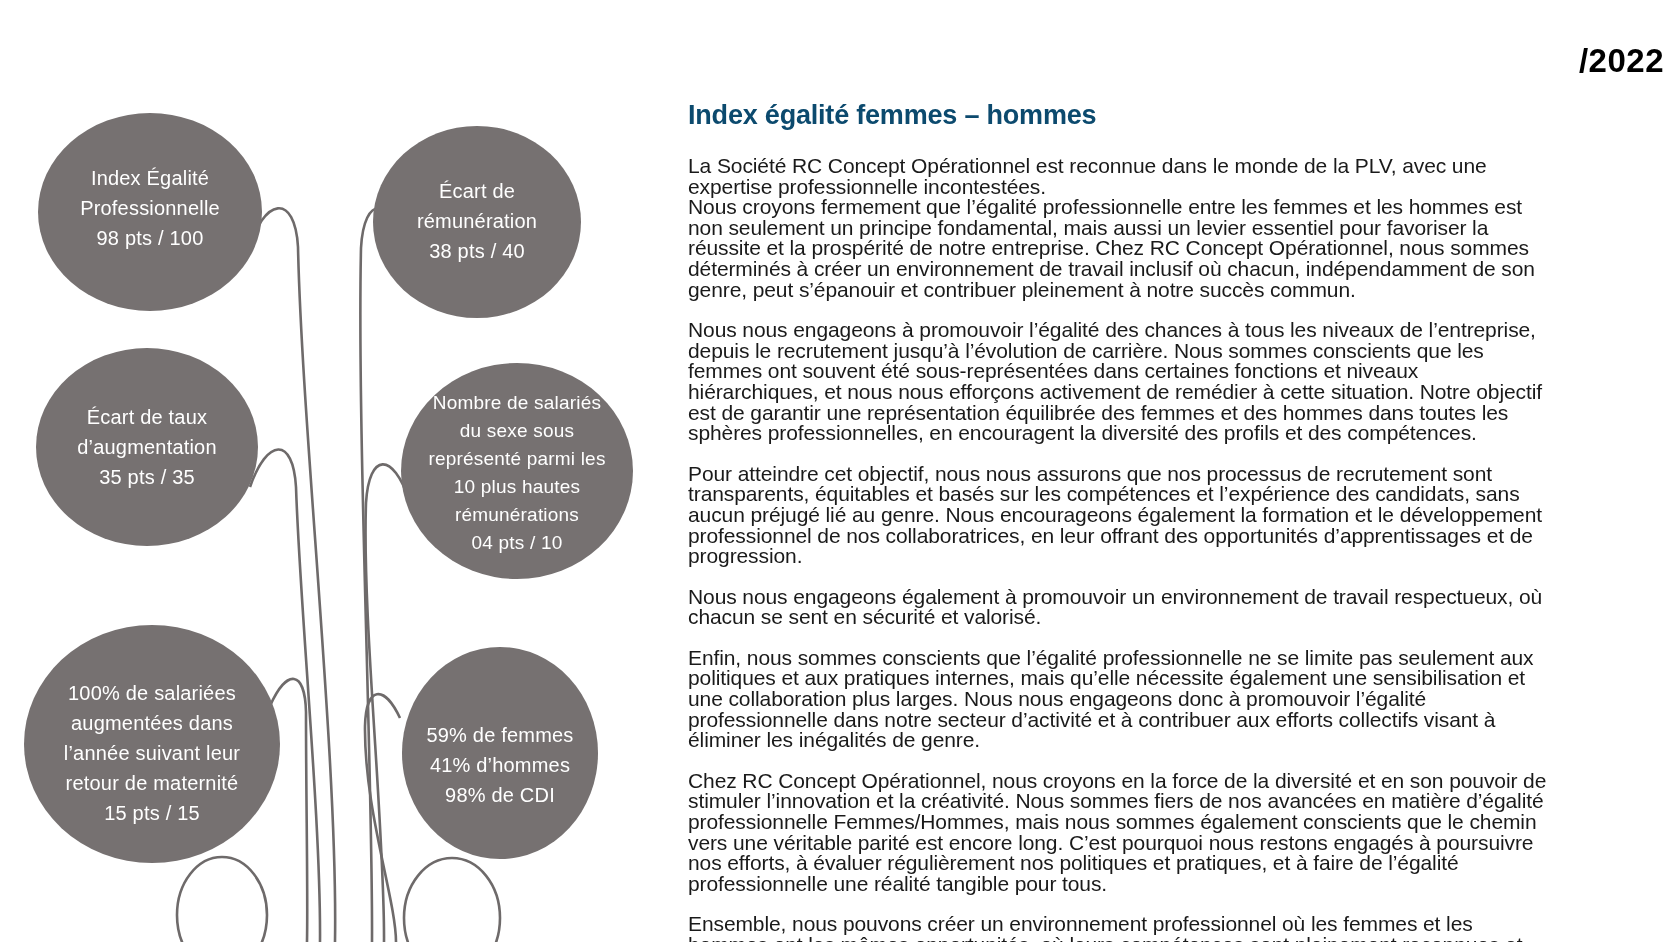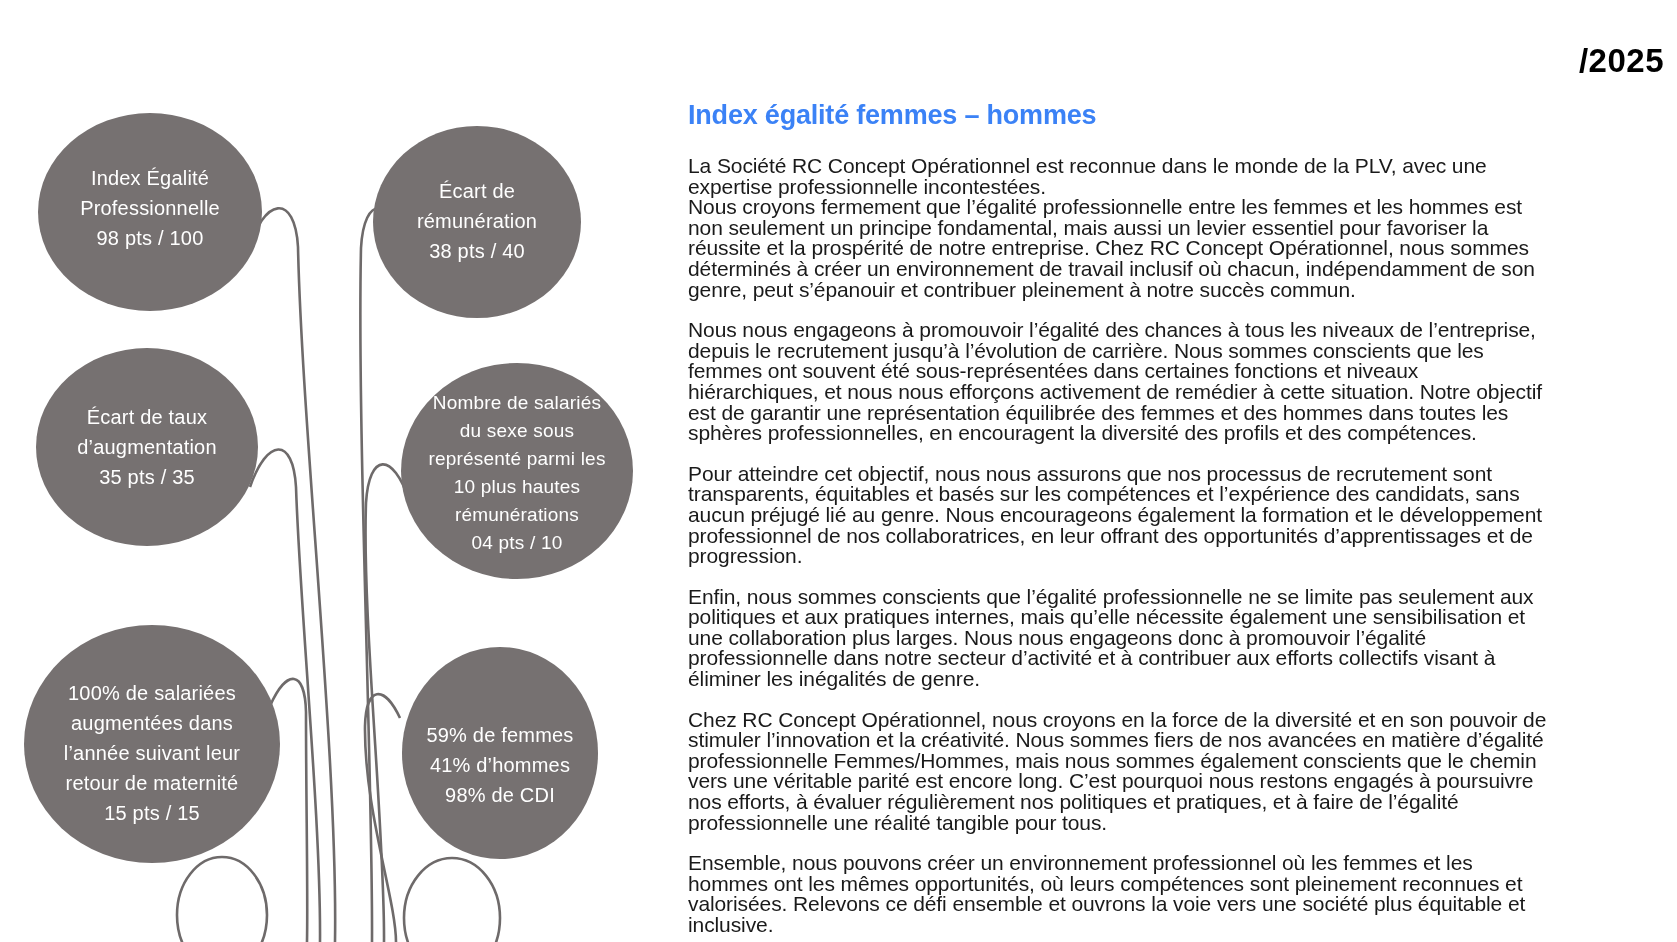--- a/index.html
+++ b/index.html
@@ -40,35 +40,35 @@
   .article {
     position: absolute;
     left: 688px; top: 100px;
     width: 860px;
   }
   .article h1 {
     margin: 0 0 26px 0;
     font-size: 27px;
     line-height: 30px;
     font-weight: bold;
-    color: #3b82f6;
+    color: #0c4a6e;
     letter-spacing: -0.2px;
   }
   .article p {
     margin: 0 0 20px 0;
     font-size: 21px;
     line-height: 20.6px;
     color: #1a1a1a;
     letter-spacing: -0.1px;
   }
 </style>
 </head>
 <body>
 
-<div class="year-label">/2025</div>
+<div class="year-label">/2022</div>
 
 <svg class="infographic" viewBox="0 0 680 942" xmlns="http://www.w3.org/2000/svg">
 
   <g>
     <path class="stem" d="M 247 253 C 264 196 295 193 298 247 C 302 430 338 760 335 942"></path>
     <path class="stem" d="M 407 249 C 391 195 364 194 361 248 C 357 430 373 780 372 942"></path>
     <path class="stem" d="M 250 487 C 267 438 293 436 296 487 C 300 610 321 820 320 942"></path>
     <path class="stem" d="M 409 500 C 393 452 369 452 366 503 C 362 620 385 830 384 942"></path>
     <path class="stem" d="M 270 706 C 287 668 305 670 306 712 C 306 800 308 890 307 942"></path>
     <path class="stem" d="M 400 718 C 384 684 366 686 365 726 C 364 810 396 900 396 942"></path>
@@ -123,16 +123,17 @@
     <text class="bubble-text" x="500" y="802">98% de CDI</text>
   </g>
 </svg>
 
 <main class="article">
   <h1>Index égalité femmes – hommes</h1>
   <p><span>La Société RC Concept Opérationnel est reconnue dans le monde de la PLV, avec une expertise professionnelle incontestées.</span><br>
      <span>Nous croyons fermement que l’égalité professionnelle entre les femmes et les hommes est non seulement un principe fondamental, mais aussi un levier essentiel pour favoriser la réussite et la prospérité de notre entreprise. Chez RC Concept Opérationnel, nous sommes déterminés à créer un environnement de travail inclusif où chacun, indépendamment de son genre, peut s’épanouir et contribuer pleinement à notre succès commun.</span></p>
   <p><span>Nous nous engageons à promouvoir l’égalité des chances à tous les niveaux de l’entreprise, depuis le recrutement jusqu’à l’évolution de carrière. Nous sommes conscients que les femmes ont souvent été sous-représentées dans certaines fonctions et niveaux hiérarchiques, et nous nous efforçons activement de remédier à cette situation. Notre objectif est de garantir une représentation équilibrée des femmes et des hommes dans toutes les sphères professionnelles, en encouragent la diversité des profils et des compétences.</span></p>
   <p><span>Pour atteindre cet objectif, nous nous assurons que nos processus de recrutement sont transparents, équitables et basés sur les compétences et l’expérience des candidats, sans aucun préjugé lié au genre. Nous encourageons également la formation et le développement professionnel de nos collaboratrices, en leur offrant des opportunités d’apprentissages et de progression.</span></p>
+  <p><span>Nous nous engageons également à promouvoir un environnement de travail respectueux, où chacun se sent en sécurité et valorisé.</span></p>
   <p><span>Enfin, nous sommes conscients que l’égalité professionnelle ne se limite pas seulement aux politiques et aux pratiques internes, mais qu’elle nécessite également une sensibilisation et une collaboration plus larges. Nous nous engageons donc à promouvoir l’égalité professionnelle dans notre secteur d’activité et à contribuer aux efforts collectifs visant à éliminer les inégalités de genre.</span></p>
   <p><span>Chez RC Concept Opérationnel, nous croyons en la force de la diversité et en son pouvoir de stimuler l’innovation et la créativité. Nous sommes fiers de nos avancées en matière d’égalité professionnelle Femmes/Hommes, mais nous sommes également conscients que le chemin vers une véritable parité est encore long. C’est pourquoi nous restons engagés à poursuivre nos efforts, à évaluer régulièrement nos politiques et pratiques, et à faire de l’égalité professionnelle une réalité tangible pour tous.</span></p>
   <p><span>Ensemble, nous pouvons créer un environnement professionnel où les femmes et les hommes ont les mêmes opportunités, où leurs compétences sont pleinement reconnues et valorisées. Relevons ce défi ensemble et ouvrons la voie vers une société plus équitable et inclusive.</span></p>
 </main>
 
 </body></html>

